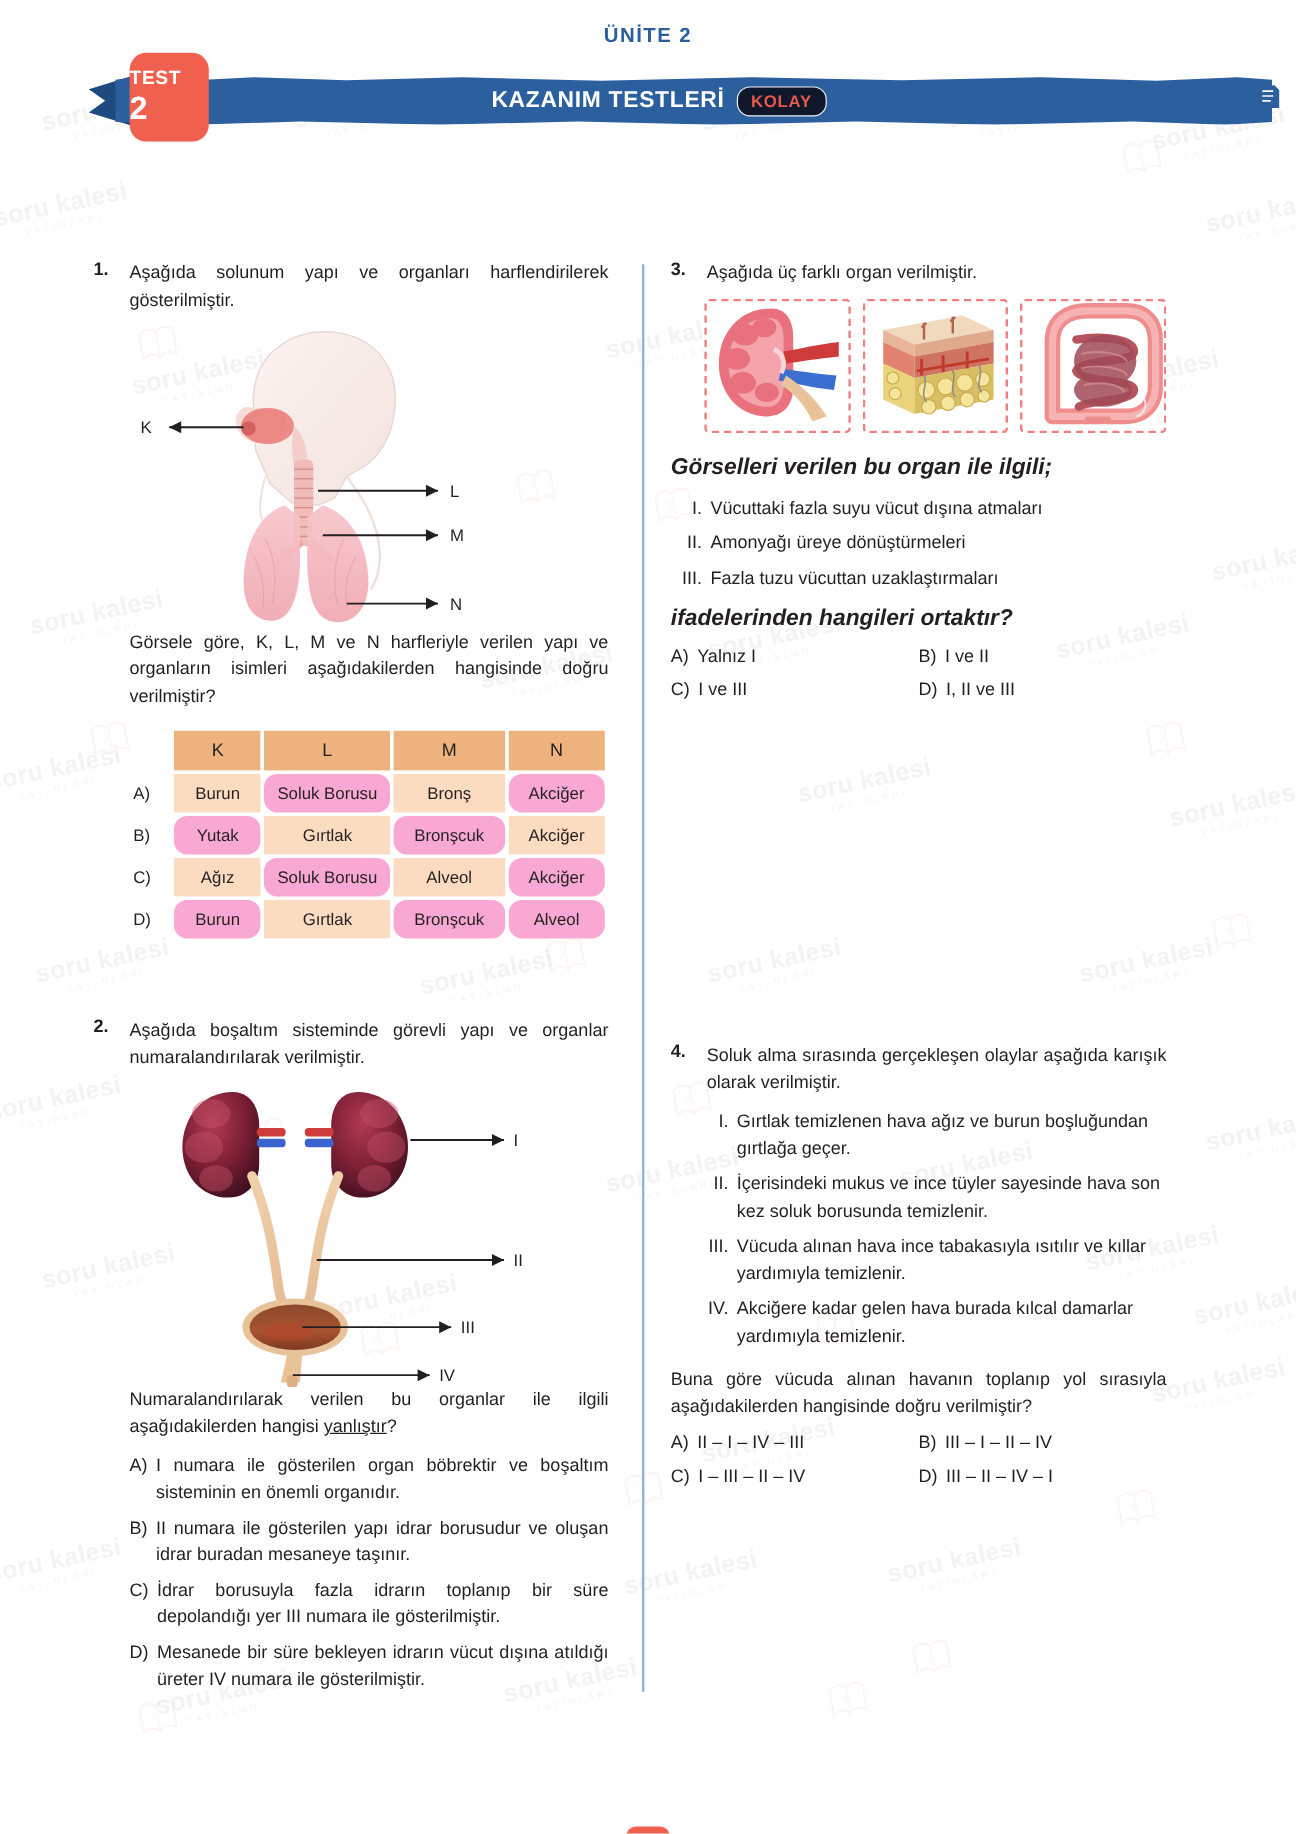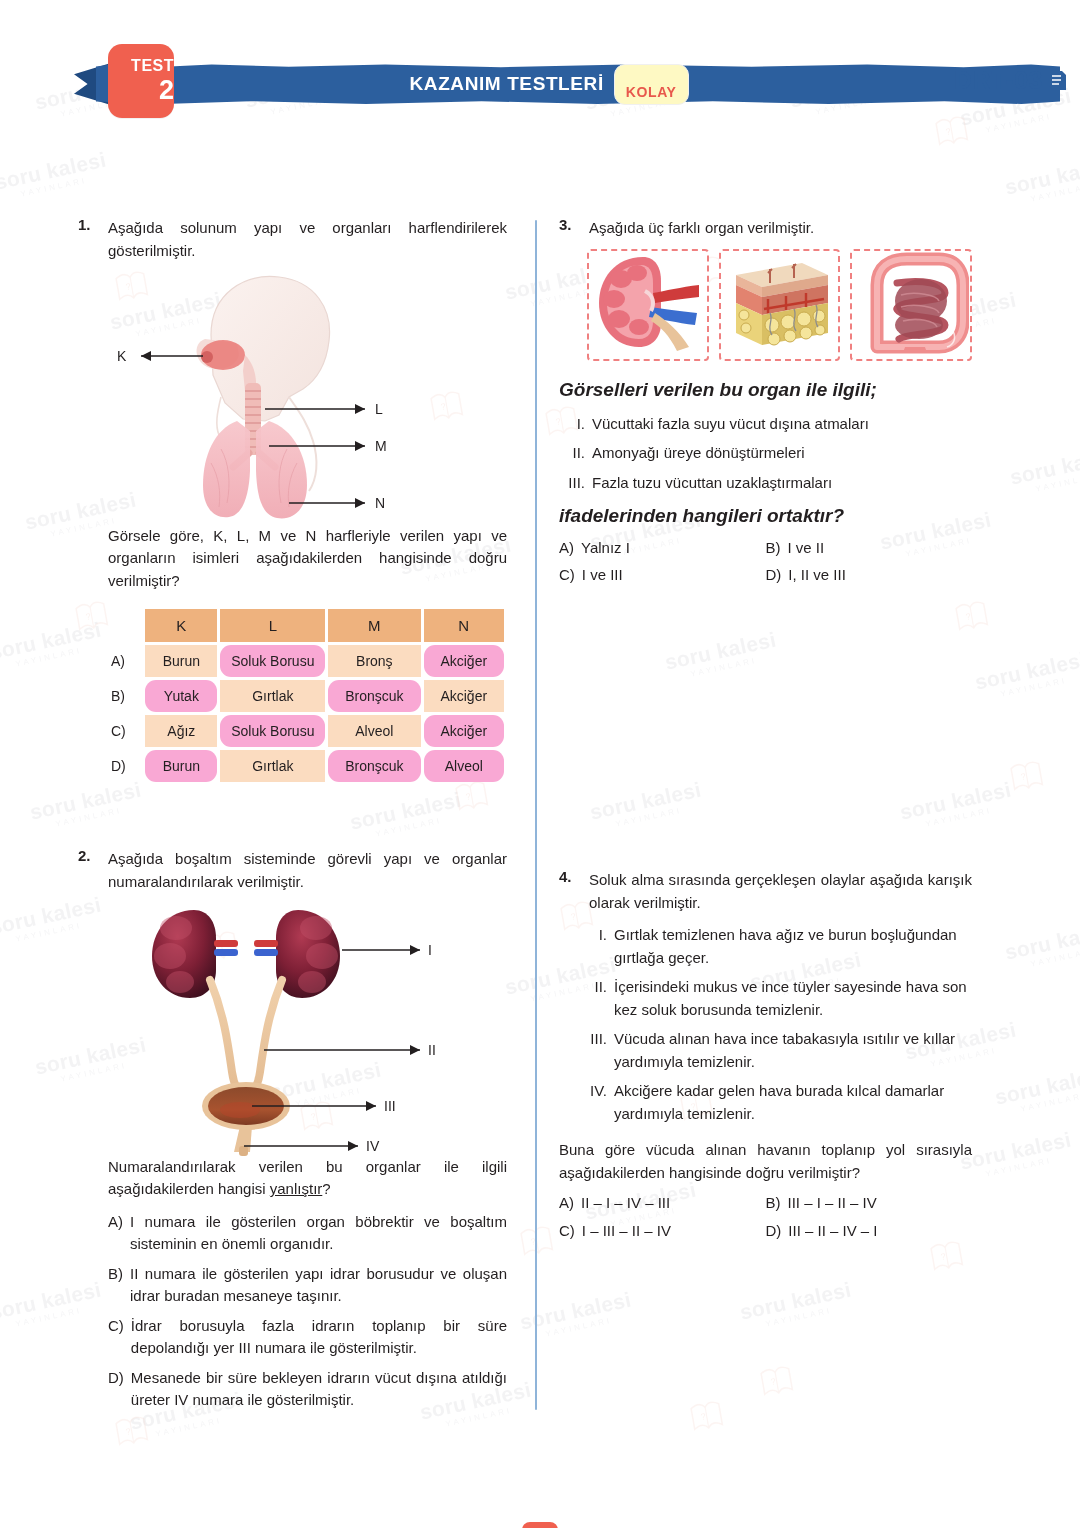--- a/index.html
+++ b/index.html
@@ -56,28 +56,28 @@
     clip-path: polygon(100% 0, 100% 100%, 0 72%, 34% 50%, 0 28%);
   }
   .banner-text {
     position:absolute; top:-40px; left:18px; right:0; height:32px;
     display:flex; align-items:center; justify-content:center; gap:10px;
   }
   .kazanim {
     font-size:19px; font-weight:bold; color:#ffffff; letter-spacing:.6px;
   }
   .kolay {
-    background:#fef9c3; color:#e8584c; font-size:14px; font-weight:bold;
-    border-radius:11px; padding:19px 11px 4px; letter-spacing:.6px;
+    background:#0f172a; color:#e8584c; font-size:14px; font-weight:bold;
+    border-radius:11px; padding:3px 11px 4px; letter-spacing:.6px;
     border:1px solid #f0f0f0;
   }
   .test-badge {
     position:absolute; top:-64px; left:30px;
     width:66px; height:74px; background:#f0604f; border-radius:14px;
-    display:flex; flex-direction:column; align-items:flex-end; justify-content:center;
+    display:flex; flex-direction:column; align-items:flex-start; justify-content:center;
     color:#fff; box-shadow:0 1px 0 rgba(0,0,0,.05);
   }
   .test-badge .t1 { font-size:16px; font-weight:bold; letter-spacing:.5px; line-height:1; }
   .test-badge .t2 { font-size:27px; font-weight:bold; line-height:1.05; margin-top:2px; }
   .drt {
     position:absolute; top:-42px; right:-66px;
     font-size:25px; font-weight:bold; color:#2c5f9e; letter-spacing:.5px;
     display:flex; align-items:center; gap:3px;
   }
   .drt-icon { width:22px; height:24px; display:inline-block; }
@@ -390,20 +390,21 @@
     <div class="wmbook" style="left: 760px; top: 1365px;"><svg width="34" height="32" viewBox="0 0 34 32">
         <path d="M3 6 C9 2 14 3 17 7 C20 3 25 2 31 6 L31 27 C25 23 20 24 17 28 C14 24 9 23 3 27 Z" fill="none" stroke="#f3d2c8" stroke-width="1.6"></path>
         <path d="M17 7 L17 28" stroke="#f3d2c8" stroke-width="1.2"></path>
         <text x="11" y="19" font-size="9" fill="#f0c9bd" font-family="Liberation Sans, sans-serif">?</text>
       </svg></div>
   </div>
 
 <div class="page">
 
   <div class="header">
+    <div class="unite">ÜNİTE 2</div>
     <div class="banner-tail"></div>
     <div class="banner"></div>
     <div class="banner-text">
       <span class="kazanim">KAZANIM TESTLERİ</span>
       <span class="kolay">KOLAY</span>
     </div>
     <div class="test-badge">
       <span class="t1">TEST</span>
       <span class="t2">2</span>
     </div>

